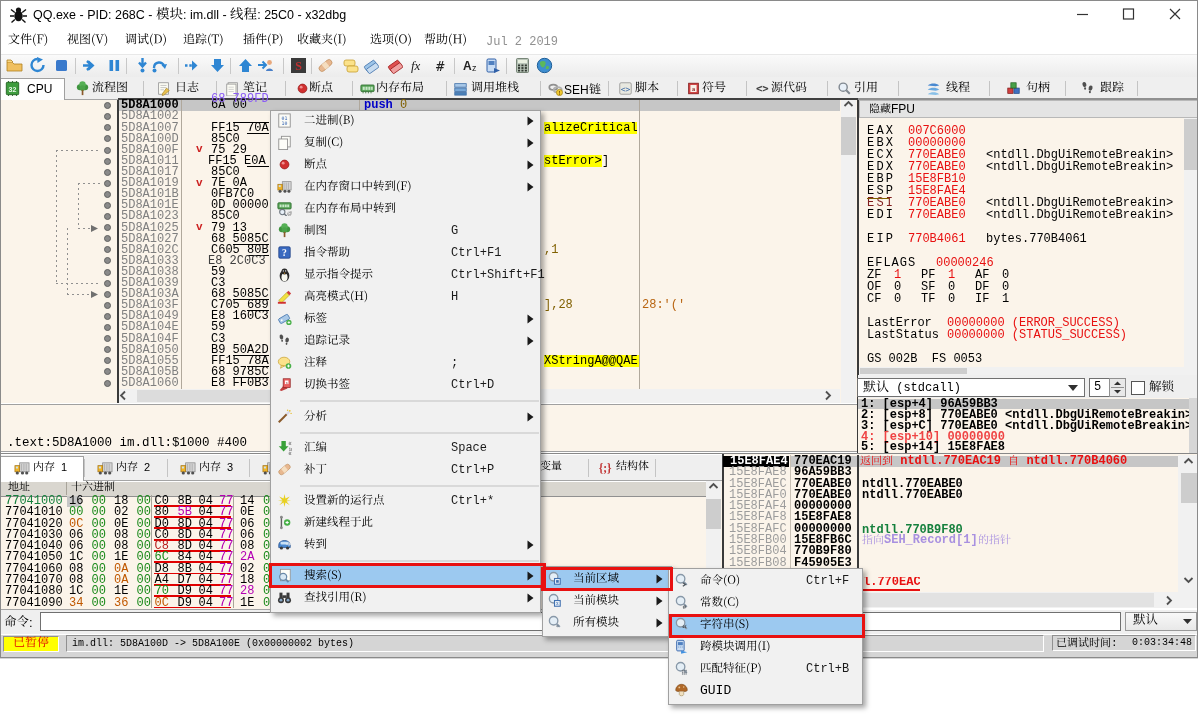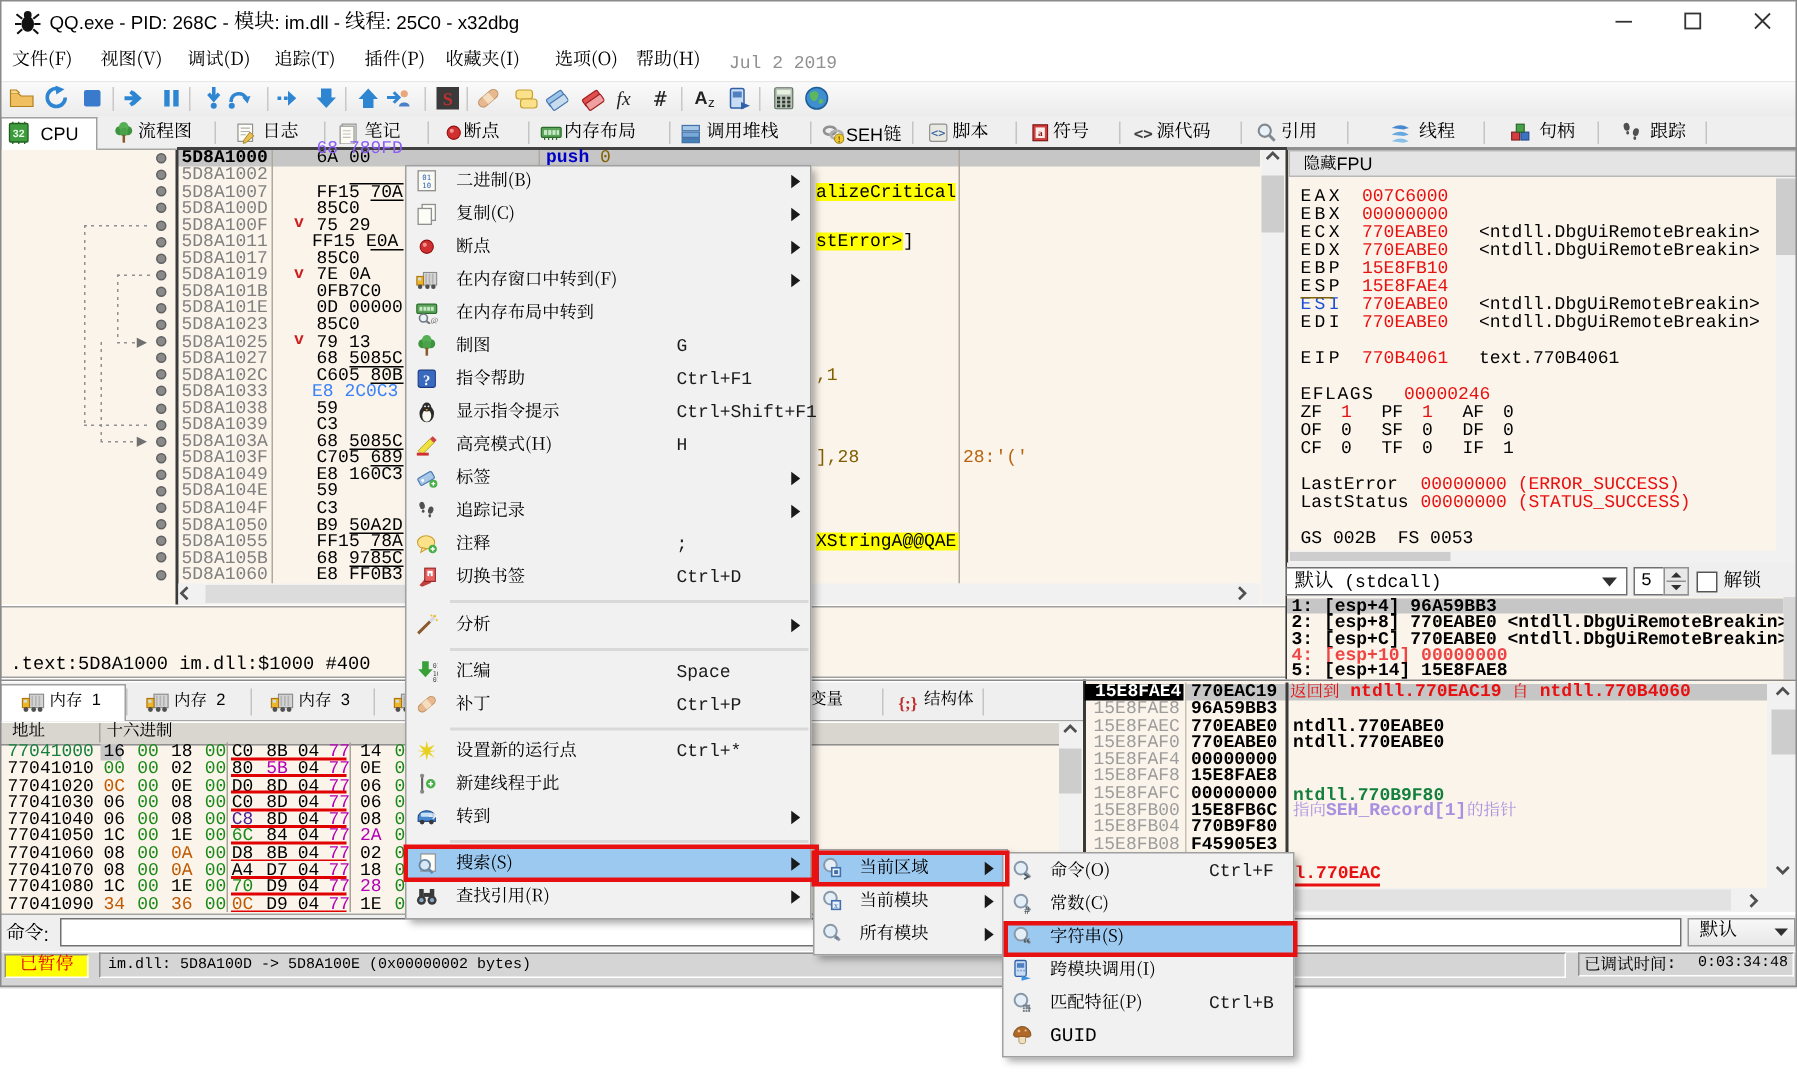--- a/index.html
+++ b/index.html
@@ -616,21 +616,21 @@
 <div style="position:absolute;left:104px;top:224.2px;width:7px;height:7px;border-radius:50%;background:#8A8A8A;border:1px solid #606060;box-sizing:border-box"></div>
 <div style="position:absolute;left:121px;top:231.6px;font:normal 12px/14.4px 'Liberation Mono',monospace;color:#808080;white-space:pre">5D8A1027</div>
 <div style="position:absolute;left:211px;top:231.6px;font:normal 12px/14.4px 'Liberation Mono',monospace;color:#000;white-space:pre">68 5085C</div>
 <div style="position:absolute;left:232.6px;top:243.8px;width:36.0px;height:1px;background:#000"></div>
 <div style="position:absolute;left:104px;top:235.3px;width:7px;height:7px;border-radius:50%;background:#8A8A8A;border:1px solid #606060;box-sizing:border-box"></div>
 <div style="position:absolute;left:121px;top:242.6px;font:normal 12px/14.4px 'Liberation Mono',monospace;color:#808080;white-space:pre">5D8A102C</div>
 <div style="position:absolute;left:211px;top:242.6px;font:normal 12px/14.4px 'Liberation Mono',monospace;color:#000;white-space:pre">C605 80B</div>
 <div style="position:absolute;left:247.0px;top:254.8px;width:21.6px;height:1px;background:#000"></div>
 <div style="position:absolute;left:104px;top:246.3px;width:7px;height:7px;border-radius:50%;background:#8A8A8A;border:1px solid #606060;box-sizing:border-box"></div>
 <div style="position:absolute;left:121px;top:253.7px;font:normal 12px/14.4px 'Liberation Mono',monospace;color:#808080;white-space:pre">5D8A1033</div>
-<div style="position:absolute;left:208px;top:253.7px;font:normal 12px/14.4px 'Liberation Mono',monospace;color:#3b82f6;white-space:pre">E8 2C0C3</div>
+<div style="position:absolute;left:208px;top:253.7px;font:normal 12px/14.4px 'Liberation Mono',monospace;color:#404040;white-space:pre">E8 2C0C3</div>
 <div style="position:absolute;left:104px;top:257.4px;width:7px;height:7px;border-radius:50%;background:#8A8A8A;border:1px solid #606060;box-sizing:border-box"></div>
 <div style="position:absolute;left:121px;top:264.9px;font:normal 12px/14.4px 'Liberation Mono',monospace;color:#808080;white-space:pre">5D8A1038</div>
 <div style="position:absolute;left:211px;top:264.9px;font:normal 12px/14.4px 'Liberation Mono',monospace;color:#000;white-space:pre">59</div>
 <div style="position:absolute;left:104px;top:268.6px;width:7px;height:7px;border-radius:50%;background:#8A8A8A;border:1px solid #606060;box-sizing:border-box"></div>
 <div style="position:absolute;left:121px;top:276.0px;font:normal 12px/14.4px 'Liberation Mono',monospace;color:#808080;white-space:pre">5D8A1039</div>
 <div style="position:absolute;left:211px;top:276.0px;font:normal 12px/14.4px 'Liberation Mono',monospace;color:#000;white-space:pre">C3</div>
 <div style="position:absolute;left:104px;top:279.7px;width:7px;height:7px;border-radius:50%;background:#8A8A8A;border:1px solid #606060;box-sizing:border-box"></div>
 <div style="position:absolute;left:121px;top:287.0px;font:normal 12px/14.4px 'Liberation Mono',monospace;color:#808080;white-space:pre">5D8A103A</div>
 <div style="position:absolute;left:211px;top:287.0px;font:normal 12px/14.4px 'Liberation Mono',monospace;color:#000;white-space:pre">68 5085C</div>
 <div style="position:absolute;left:232.6px;top:299.2px;width:36.0px;height:1px;background:#000"></div>
@@ -724,30 +724,30 @@
 <div style="position:absolute;left:867px;top:147.8px;font:normal 12px/14.4px 'Liberation Mono',monospace;color:#000;letter-spacing:2.2px;white-space:pre">ECX</div>
 <div style="position:absolute;left:908px;top:147.8px;font:normal 12px/14.4px 'Liberation Mono',monospace;color:#E81010;white-space:pre">770EABE0</div>
 <div style="position:absolute;left:986px;top:147.8px;font:normal 12px/14.4px 'Liberation Mono',monospace;color:#000;white-space:pre">&lt;ntdll.DbgUiRemoteBreakin&gt;</div>
 <div style="position:absolute;left:867px;top:159.8px;font:normal 12px/14.4px 'Liberation Mono',monospace;color:#000;letter-spacing:2.2px;white-space:pre">EDX</div>
 <div style="position:absolute;left:908px;top:159.8px;font:normal 12px/14.4px 'Liberation Mono',monospace;color:#E81010;white-space:pre">770EABE0</div>
 <div style="position:absolute;left:986px;top:159.8px;font:normal 12px/14.4px 'Liberation Mono',monospace;color:#000;white-space:pre">&lt;ntdll.DbgUiRemoteBreakin&gt;</div>
 <div style="position:absolute;left:867px;top:171.8px;font:normal 12px/14.4px 'Liberation Mono',monospace;color:#000;letter-spacing:2.2px;white-space:pre">EBP</div>
 <div style="position:absolute;left:908px;top:171.8px;font:normal 12px/14.4px 'Liberation Mono',monospace;color:#E81010;white-space:pre">15E8FB10</div>
 <div style="position:absolute;left:867px;top:183.8px;font:normal 12px/14.4px 'Liberation Mono',monospace;color:#000;letter-spacing:2.2px;white-space:pre">ESP</div>
 <div style="position:absolute;left:908px;top:183.8px;font:normal 12px/14.4px 'Liberation Mono',monospace;color:#E81010;white-space:pre">15E8FAE4</div>
-<div style="position:absolute;left:867px;top:195.8px;font:normal 12px/14.4px 'Liberation Mono',monospace;color:#1d4ed8;letter-spacing:2.2px;white-space:pre">ESI</div>
+<div style="position:absolute;left:867px;top:195.8px;font:normal 12px/14.4px 'Liberation Mono',monospace;color:#7f1d1d;letter-spacing:2.2px;white-space:pre">ESI</div>
 <div style="position:absolute;left:908px;top:195.8px;font:normal 12px/14.4px 'Liberation Mono',monospace;color:#E81010;white-space:pre">770EABE0</div>
 <div style="position:absolute;left:986px;top:195.8px;font:normal 12px/14.4px 'Liberation Mono',monospace;color:#000;white-space:pre">&lt;ntdll.DbgUiRemoteBreakin&gt;</div>
 <div style="position:absolute;left:867px;top:207.8px;font:normal 12px/14.4px 'Liberation Mono',monospace;color:#000;letter-spacing:2.2px;white-space:pre">EDI</div>
 <div style="position:absolute;left:908px;top:207.8px;font:normal 12px/14.4px 'Liberation Mono',monospace;color:#E81010;white-space:pre">770EABE0</div>
 <div style="position:absolute;left:986px;top:207.8px;font:normal 12px/14.4px 'Liberation Mono',monospace;color:#000;white-space:pre">&lt;ntdll.DbgUiRemoteBreakin&gt;</div>
 <div style="position:absolute;left:867px;top:197.5px;width:22px;height:1.4px;background:#806000"></div>
 <div style="position:absolute;left:867px;top:231.8px;font:normal 12px/14.4px 'Liberation Mono',monospace;color:#000;letter-spacing:2.2px;white-space:pre">EIP</div>
 <div style="position:absolute;left:908px;top:231.8px;font:normal 12px/14.4px 'Liberation Mono',monospace;color:#E81010;white-space:pre">770B4061</div>
-<div style="position:absolute;left:986px;top:231.8px;font:normal 12px/14.4px 'Liberation Mono',monospace;color:#000;white-space:pre">text.770B4061</div>
+<div style="position:absolute;left:986px;top:231.8px;font:normal 12px/14.4px 'Liberation Mono',monospace;color:#000;white-space:pre">bytes.770B4061</div>
 <div style="position:absolute;left:867px;top:255.8px;font:normal 12px/14.4px 'Liberation Mono',monospace;color:#000;letter-spacing:1px;white-space:pre">EFLAGS</div>
 <div style="position:absolute;left:936px;top:255.8px;font:normal 12px/14.4px 'Liberation Mono',monospace;color:#E81010;white-space:pre">00000246</div>
 <div style="position:absolute;left:867px;top:267.8px;font:normal 12px/14.4px 'Liberation Mono',monospace;color:#000;white-space:pre">ZF</div>
 <div style="position:absolute;left:894px;top:267.8px;font:normal 12px/14.4px 'Liberation Mono',monospace;color:#E81010;white-space:pre">1</div>
 <div style="position:absolute;left:921px;top:267.8px;font:normal 12px/14.4px 'Liberation Mono',monospace;color:#000;white-space:pre">PF</div>
 <div style="position:absolute;left:948px;top:267.8px;font:normal 12px/14.4px 'Liberation Mono',monospace;color:#E81010;white-space:pre">1</div>
 <div style="position:absolute;left:975px;top:267.8px;font:normal 12px/14.4px 'Liberation Mono',monospace;color:#000;white-space:pre">AF</div>
 <div style="position:absolute;left:1002px;top:267.8px;font:normal 12px/14.4px 'Liberation Mono',monospace;color:#000;white-space:pre">0</div>
 <div style="position:absolute;left:867px;top:279.8px;font:normal 12px/14.4px 'Liberation Mono',monospace;color:#000;white-space:pre">OF</div>
 <div style="position:absolute;left:894px;top:279.8px;font:normal 12px/14.4px 'Liberation Mono',monospace;color:#000;white-space:pre">0</div>
@@ -1053,21 +1053,21 @@
 <div style="position:absolute;left:198.5px;top:527.8px;font:normal 12px/14.4px 'Liberation Mono',monospace;color:#000;white-space:pre">04</div>
 <div style="position:absolute;left:219px;top:527.8px;font:normal 12px/14.4px 'Liberation Mono',monospace;color:#B400B4;white-space:pre">77</div>
 <div style="position:absolute;left:154px;top:538.7px;width:77px;height:1.9px;background:#E00000"></div>
 <div style="position:absolute;left:240px;top:527.8px;font:normal 12px/14.4px 'Liberation Mono',monospace;color:#000;white-space:pre">06</div>
 <div style="position:absolute;left:263px;top:527.8px;font:normal 12px/14.4px 'Liberation Mono',monospace;color:#1A8A1A;white-space:pre">00</div>
 <div style="position:absolute;left:5px;top:539.1px;font:normal 12px/14.4px 'Liberation Mono',monospace;color:#000;white-space:pre">77041040</div>
 <div style="position:absolute;left:69px;top:539.1px;font:normal 12px/14.4px 'Liberation Mono',monospace;color:#000;white-space:pre">06</div>
 <div style="position:absolute;left:91.5px;top:539.1px;font:normal 12px/14.4px 'Liberation Mono',monospace;color:#1A8A1A;white-space:pre">00</div>
 <div style="position:absolute;left:114px;top:539.1px;font:normal 12px/14.4px 'Liberation Mono',monospace;color:#000;white-space:pre">08</div>
 <div style="position:absolute;left:136.5px;top:539.1px;font:normal 12px/14.4px 'Liberation Mono',monospace;color:#1A8A1A;white-space:pre">00</div>
-<div style="position:absolute;left:154.5px;top:539.1px;font:normal 12px/14.4px 'Liberation Mono',monospace;color:#4c1d95;white-space:pre">C8</div>
+<div style="position:absolute;left:154.5px;top:539.1px;font:normal 12px/14.4px 'Liberation Mono',monospace;color:#b91c1c;white-space:pre">C8</div>
 <div style="position:absolute;left:177.5px;top:539.1px;font:normal 12px/14.4px 'Liberation Mono',monospace;color:#000;white-space:pre">8D</div>
 <div style="position:absolute;left:198.5px;top:539.1px;font:normal 12px/14.4px 'Liberation Mono',monospace;color:#000;white-space:pre">04</div>
 <div style="position:absolute;left:219px;top:539.1px;font:normal 12px/14.4px 'Liberation Mono',monospace;color:#B400B4;white-space:pre">77</div>
 <div style="position:absolute;left:154px;top:550.0px;width:77px;height:1.9px;background:#E00000"></div>
 <div style="position:absolute;left:240px;top:539.1px;font:normal 12px/14.4px 'Liberation Mono',monospace;color:#000;white-space:pre">08</div>
 <div style="position:absolute;left:263px;top:539.1px;font:normal 12px/14.4px 'Liberation Mono',monospace;color:#1A8A1A;white-space:pre">00</div>
 <div style="position:absolute;left:5px;top:550.4px;font:normal 12px/14.4px 'Liberation Mono',monospace;color:#000;white-space:pre">77041050</div>
 <div style="position:absolute;left:69px;top:550.4px;font:normal 12px/14.4px 'Liberation Mono',monospace;color:#000;white-space:pre">1C</div>
 <div style="position:absolute;left:91.5px;top:550.4px;font:normal 12px/14.4px 'Liberation Mono',monospace;color:#1A8A1A;white-space:pre">00</div>
 <div style="position:absolute;left:114px;top:550.4px;font:normal 12px/14.4px 'Liberation Mono',monospace;color:#000;white-space:pre">1E</div>

